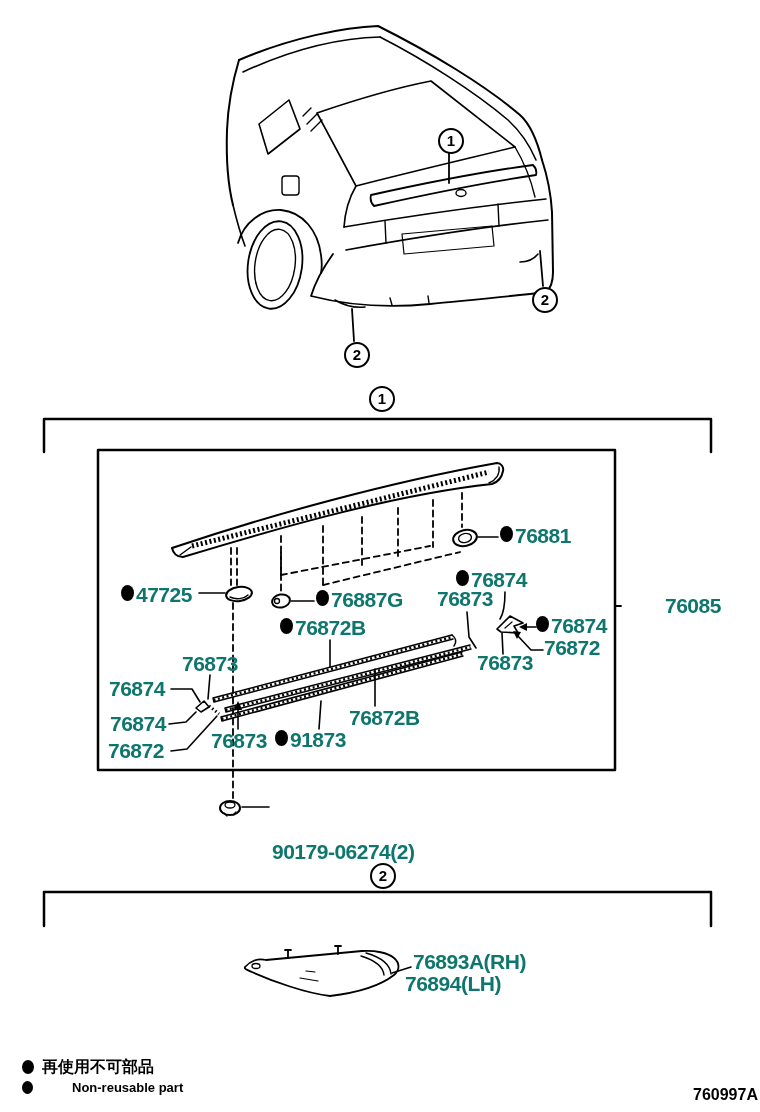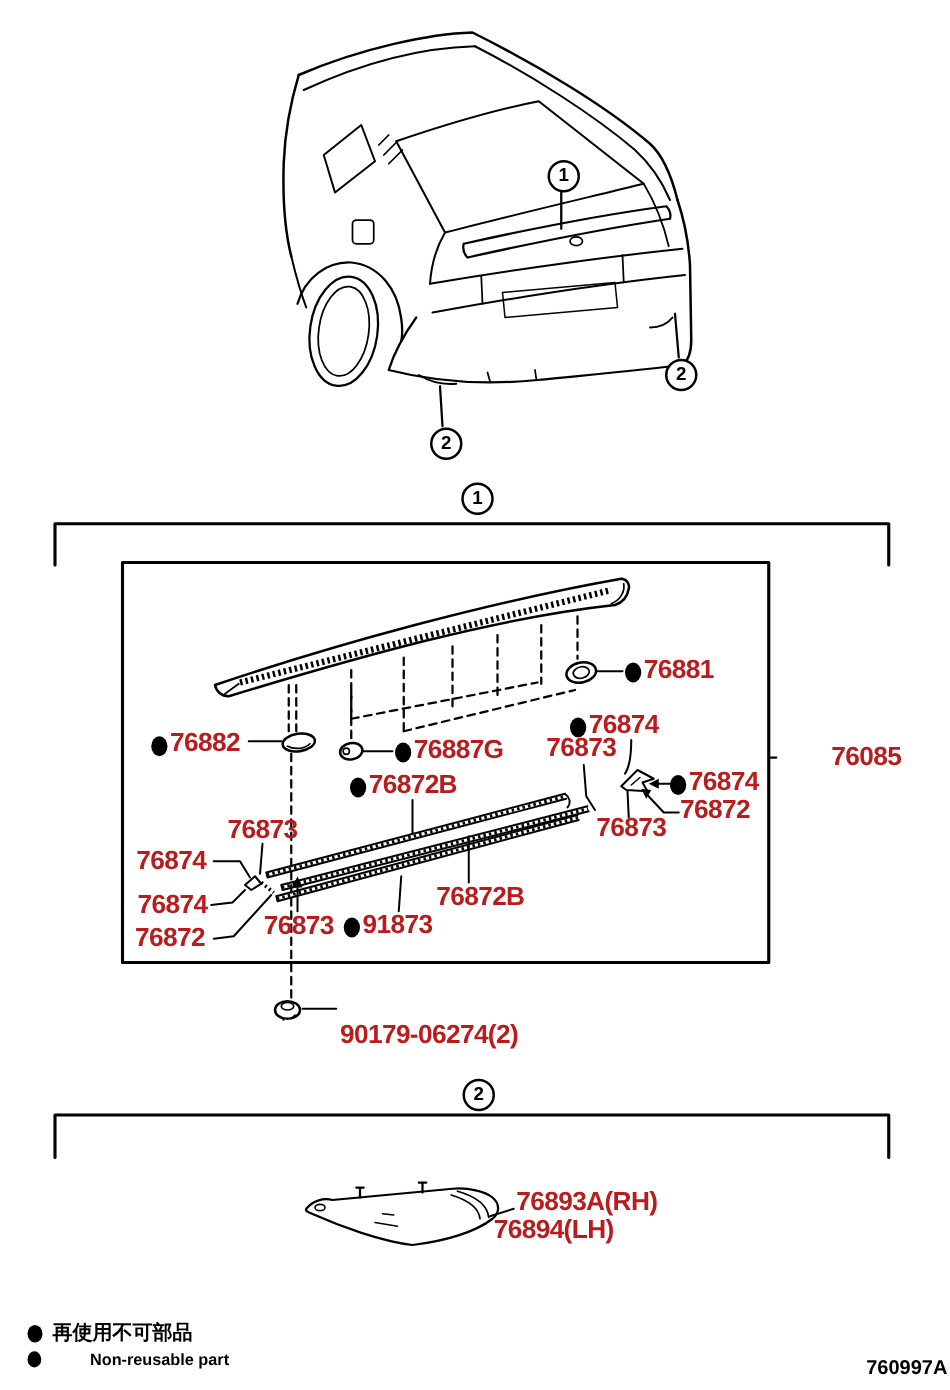--- a/index.html
+++ b/index.html
@@ -1,20 +1,20 @@
 <!DOCTYPE html>
 <html><head>
 <meta charset="utf-8">
 <style>
   html,body{margin:0;padding:0;background:#fff;}
   #page{position:relative;width:760px;height:1112px;background:#fff;overflow:hidden;
         font-family:"Liberation Sans",sans-serif;color:#000;}
   svg{position:absolute;left:0;top:0;}
-  .lbl{position:absolute;display:flex;align-items:flex-end;gap:2px;white-space:nowrap;
-       font:bold 21px/20px "Liberation Sans",sans-serif;letter-spacing:-0.5px;color:#b91c1c;}
+  .lbl{position:absolute;display:flex;align-items:flex-start;gap:2px;white-space:nowrap;
+       font:bold 21px/20px "Liberation Sans",sans-serif;letter-spacing:-0.5px;color:#0f766e;}
   .lbl .dot{width:13px;height:16px;background:#000;border-radius:50%;flex:0 0 auto;}
   .co{position:absolute;width:22px;height:22px;border:2px solid #000;border-radius:50%;
       background:#fff;font:bold 15px/22px "Liberation Sans",sans-serif;text-align:center;}
   .legend-row{position:absolute;display:flex;align-items:center;gap:8px;}
   .legend-row .dot{width:12px;height:14px;background:#000;border-radius:50%;flex:0 0 auto;}
   .legend-jp{font:bold 16px/18px "Liberation Sans",sans-serif;}
   .legend-en{font:bold 13px/15px "Liberation Sans",sans-serif;padding-left:31px;}
   .doccode{position:absolute;font:bold 16px/18px "Liberation Sans",sans-serif;letter-spacing:0;}
 </style>
 </head>
@@ -167,21 +167,21 @@
   <div class="co" style="left:344px;top:342px;">2</div>
   <div class="co" style="left:369px;top:386px;">1</div>
   <div class="co" style="left:370px;top:863px;">2</div>
 
   <div class="lbl" style="left:500px;top:526px;">
     <span class="dot"></span>
     <span>76881</span>
   </div>
   <div class="lbl" style="left:121px;top:585px;">
     <span class="dot"></span>
-    <span>76882</span>
+    <span>47725</span>
   </div>
   <div class="lbl" style="left:316px;top:590px;">
     <span class="dot"></span>
     <span>76887G</span>
   </div>
   <div class="lbl" style="left:280px;top:618px;">
     <span class="dot"></span>
     <span>76872B</span>
   </div>
   <div class="lbl" style="left:456px;top:570px;">
@@ -220,28 +220,28 @@
     <span class="dot"></span>
     <span>91873</span>
   </div>
   <div class="lbl" style="left:349px;top:708px;">
     <span>76872B</span>
   </div>
 
   <div class="lbl" style="left:622px;top:596px;margin-left:43px;">
     <span>76085</span>
   </div>
-  <div class="lbl" style="left:272px;top:818px;">
+  <div class="lbl" style="left:272px;top:842px;">
     <span>90179-06274(2)</span>
   </div>
 
   <div class="lbl" style="left:413px;top:952px;">
     <span>76893A(RH)</span>
   </div>
-  <div class="lbl" style="left:395px;top:974px;">
+  <div class="lbl" style="left:405px;top:974px;">
     <span>76894(LH)</span>
   </div>
 
   <div class="legend-row" style="left:22px;top:1058px;">
     <span class="dot"></span>
     <span class="legend-jp">再使用不可部品</span>
   </div>
   <div class="legend-row" style="left:22px;top:1080px;">
     <span class="dot" style="width:11px;height:13px;"></span>
     <span class="legend-en">Non-reusable part</span>

